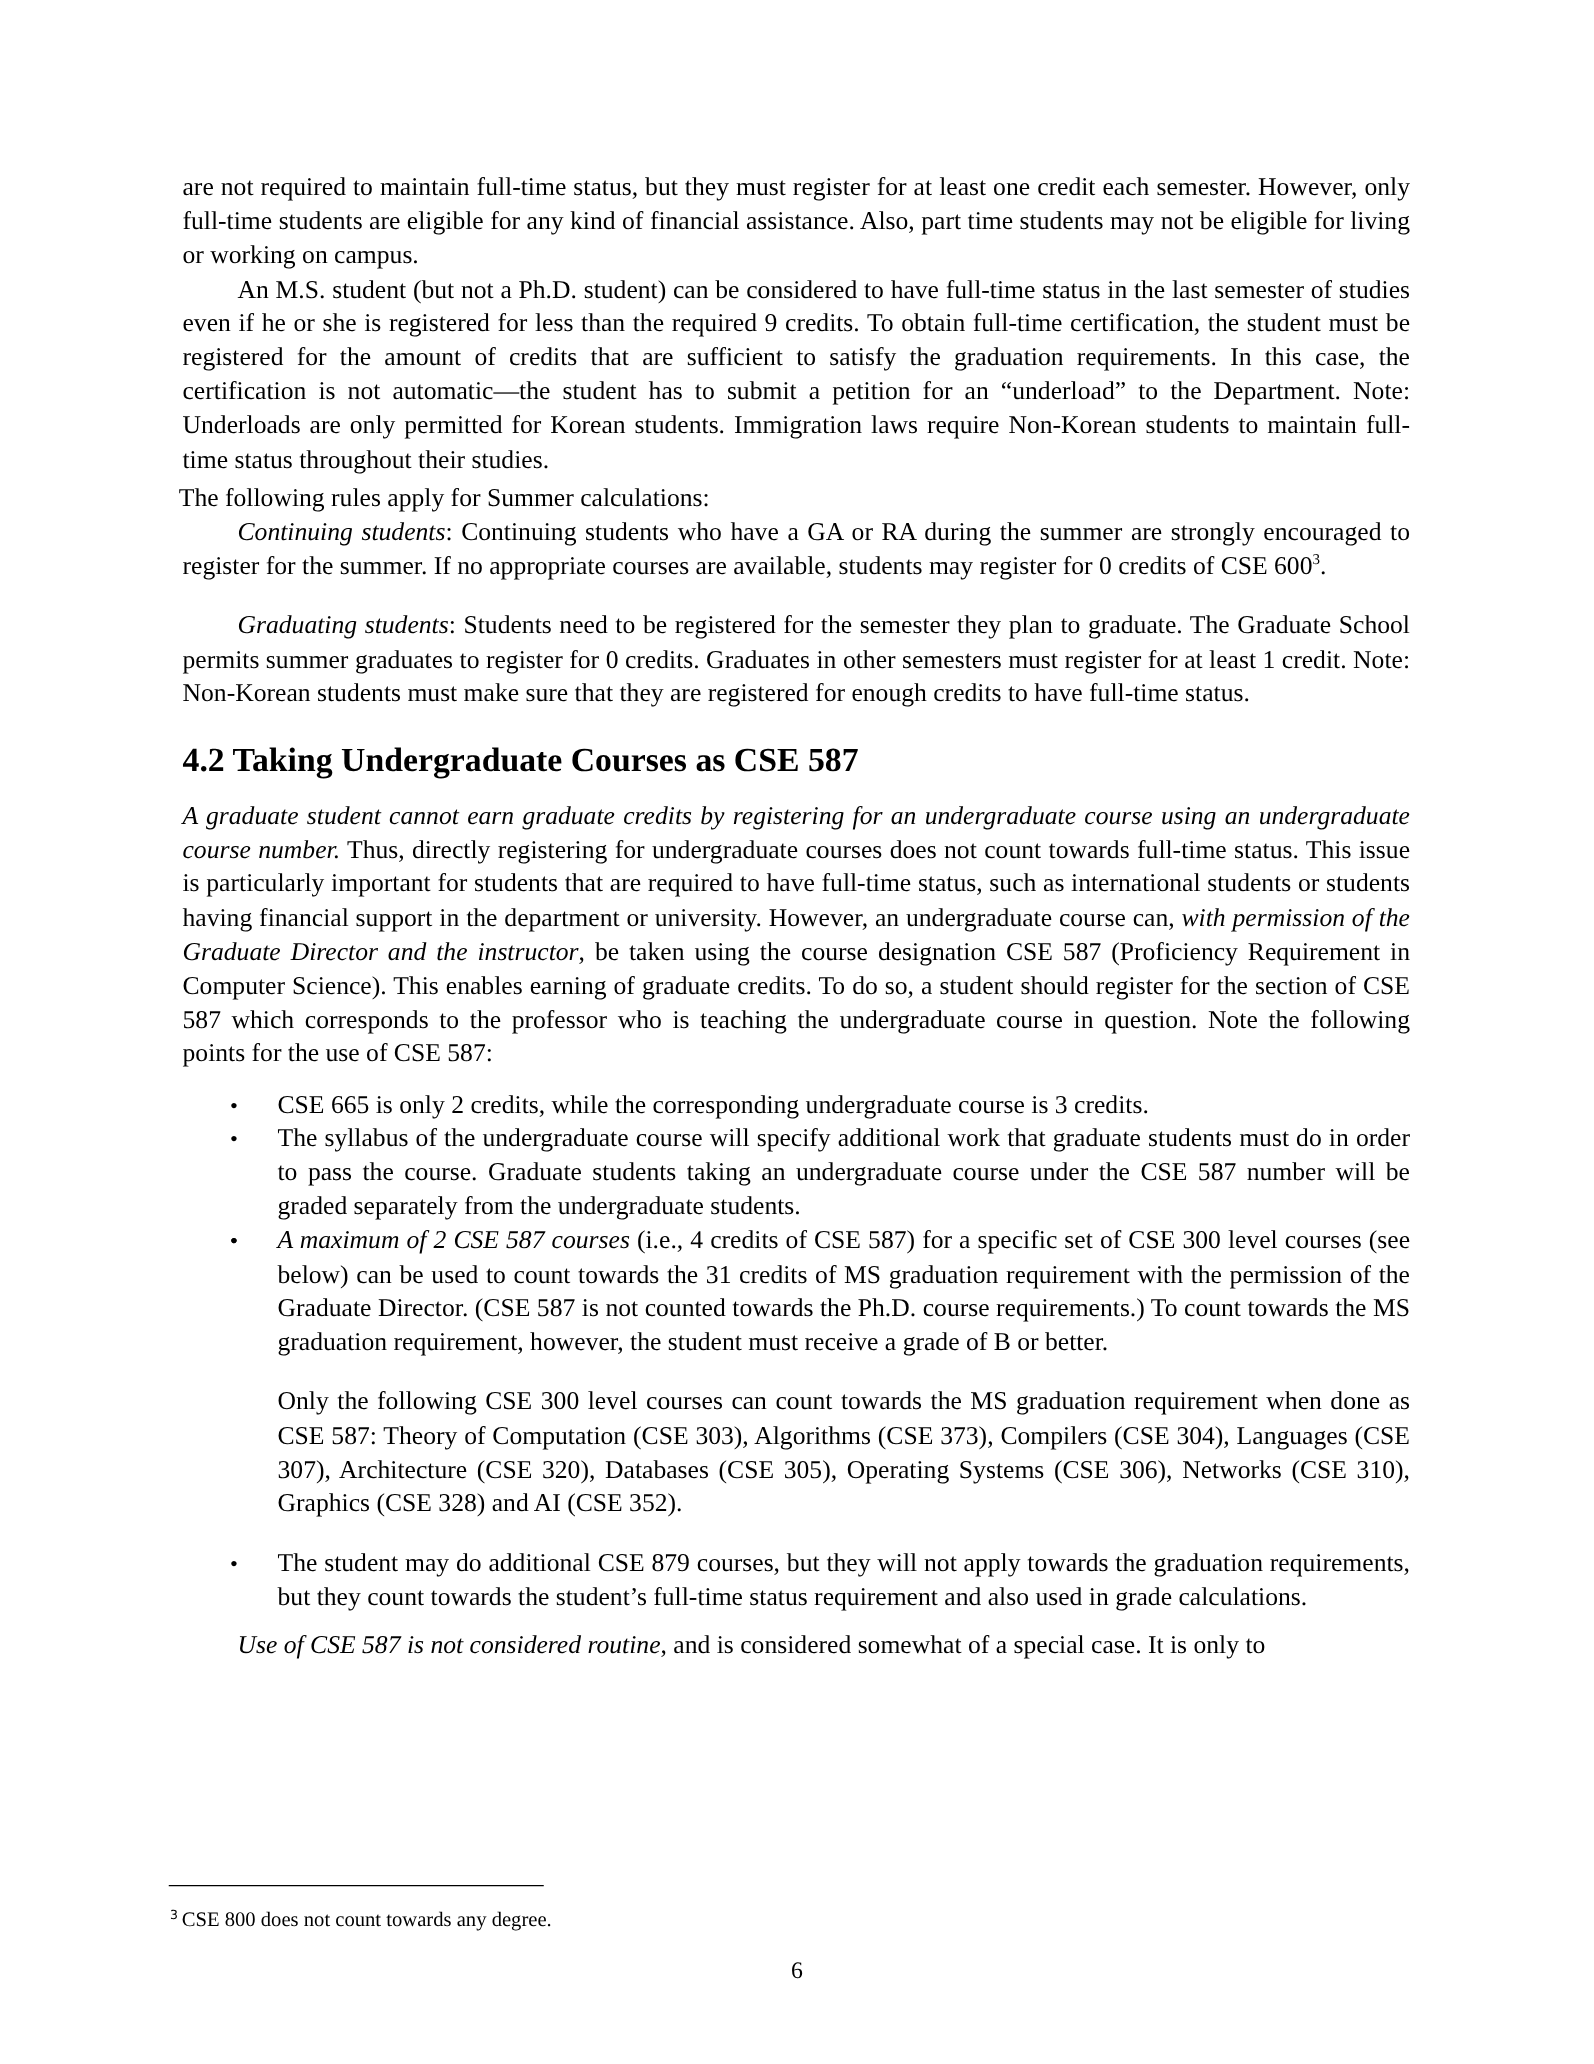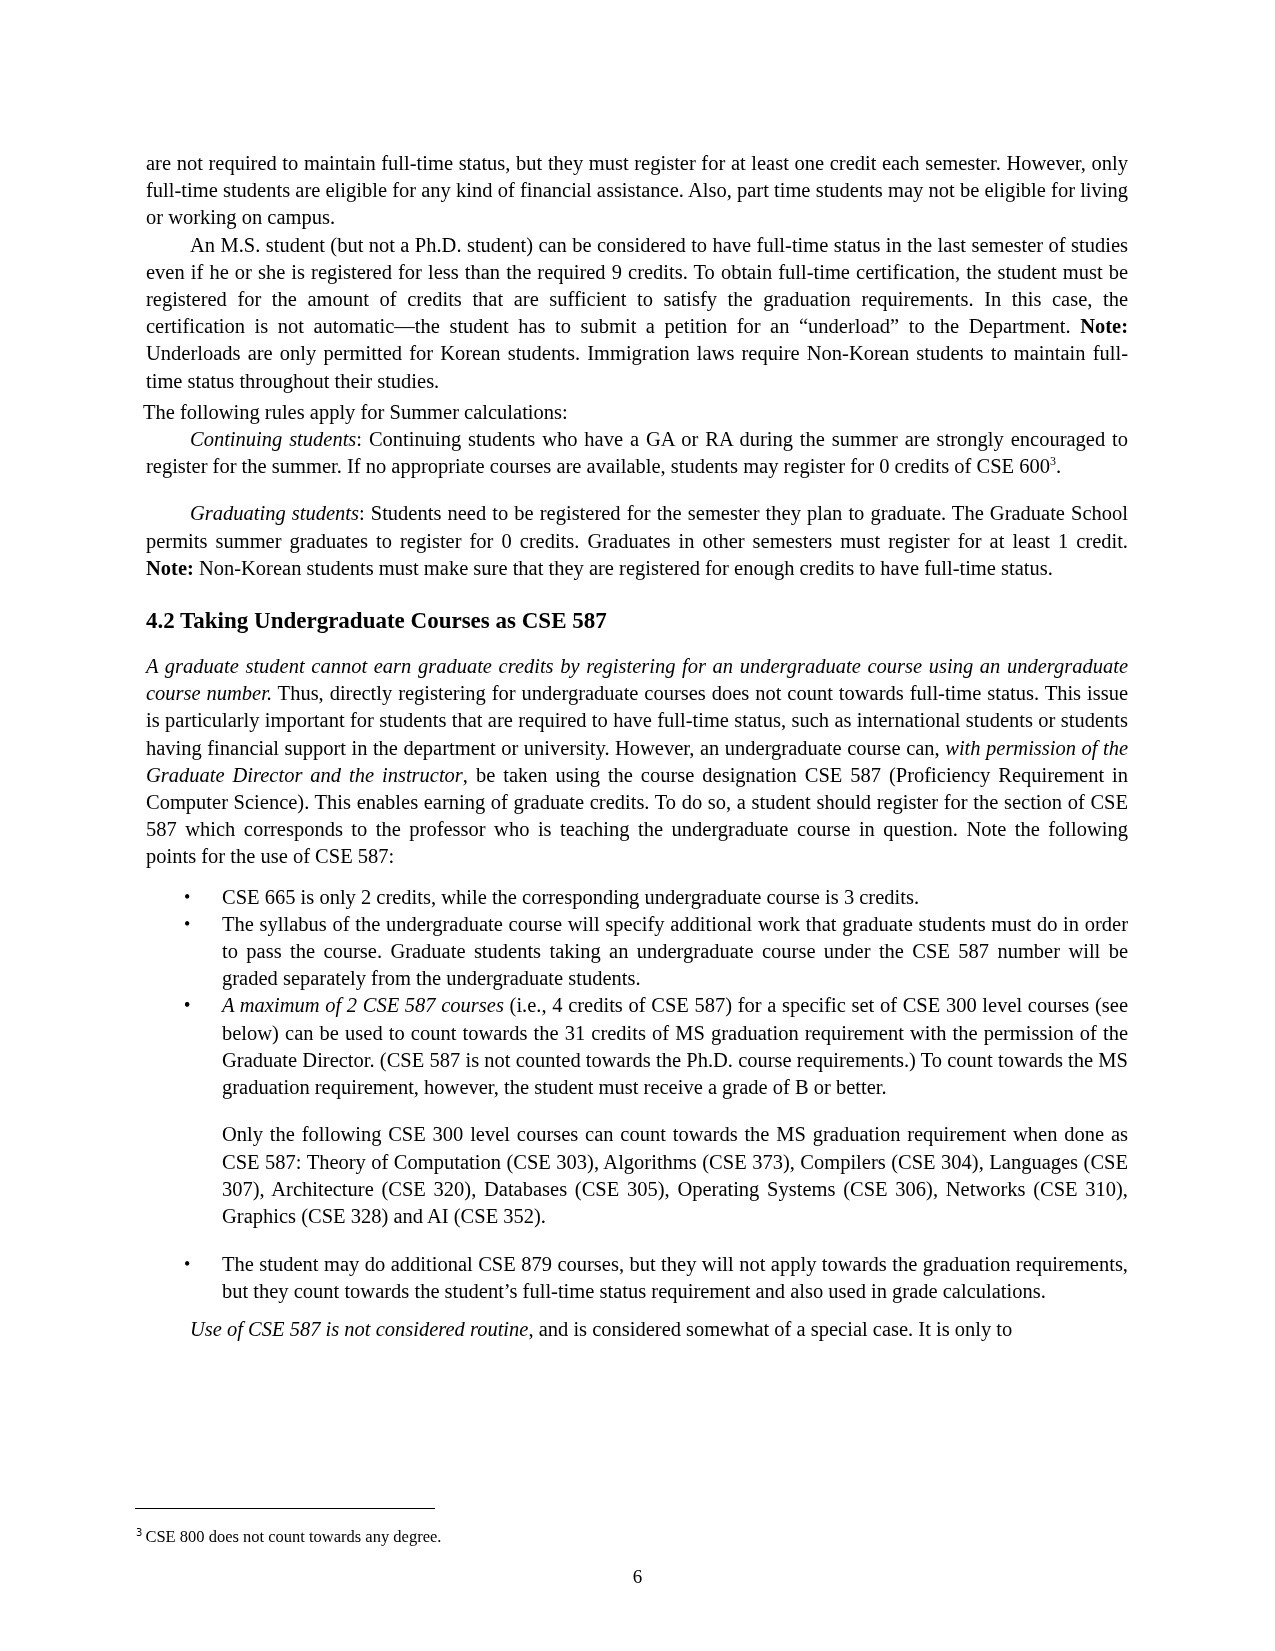--- a/index.html
+++ b/index.html
@@ -1,27 +1,27 @@
 <!DOCTYPE html>
 <html><head>
 <meta charset="utf-8">
 <style>
   html, body { margin: 0; padding: 0; background: #ffffff; }
   body {
     width: 1275px; height: 1651px; position: relative; overflow: hidden;
     font-family: "Liberation Serif", serif; color: #000000;
   }
-  .page { position: absolute; left: 146px; top: 150px; width: 982px; font-size: 20.5px; line-height: 27.2px; }
+  .page { position: absolute; left: 146px; top: 137px; width: 982px; font-size: 20.5px; line-height: 27.2px; }
   .p { text-align: justify; margin: 0; }
   .indent { text-indent: 44px; }
   .flush { margin-left: -3px; margin-top: 4px; }
   .gap { margin-top: 20px; }
-  h2 { font-family: "Liberation Serif", serif; font-weight: bold; font-size: 23px; line-height: 30px; margin: 24px 0 17px 0; }
+  h2 { font-family: "Liberation Serif", serif; font-weight: bold; font-size: 27px; line-height: 30px; margin: 24px 0 17px 0; }
   i, .it { font-style: italic; }
-  b { font-weight: bold; }
+  b { font-weight: normal; }
   sup { font-size: 12px; line-height: 0; vertical-align: super; }
   ul.bullets { list-style: none; margin: 13px 0 0 0; padding: 0; }
   ul.bullets li { position: relative; padding-left: 76px; text-align: justify; }
   ul.bullets li .bullet { position: absolute; left: 38px; top: 0; font-size: 18px; }
   .sub-p { padding-left: 76px; text-align: justify; margin-top: 20px; }
   .last { margin-top: 11px; text-indent: 44px; text-align: justify; white-space: nowrap; }
   .fn-rule { position: absolute; left: 135px; top: 1508px; width: 300px; height: 1px; background: #000; }
   .footnote { position: absolute; left: 136px; top: 1522px; font-size: 16.5px; line-height: 22px; }
   .footnote .fn-mark { font-family: "DejaVu Sans", sans-serif; font-size: 10px; vertical-align: 6px; margin-right: 3px; }
   .page-number { position: absolute; left: 0; width: 1275px; top: 1566px; text-align: center; font-size: 19px; }

